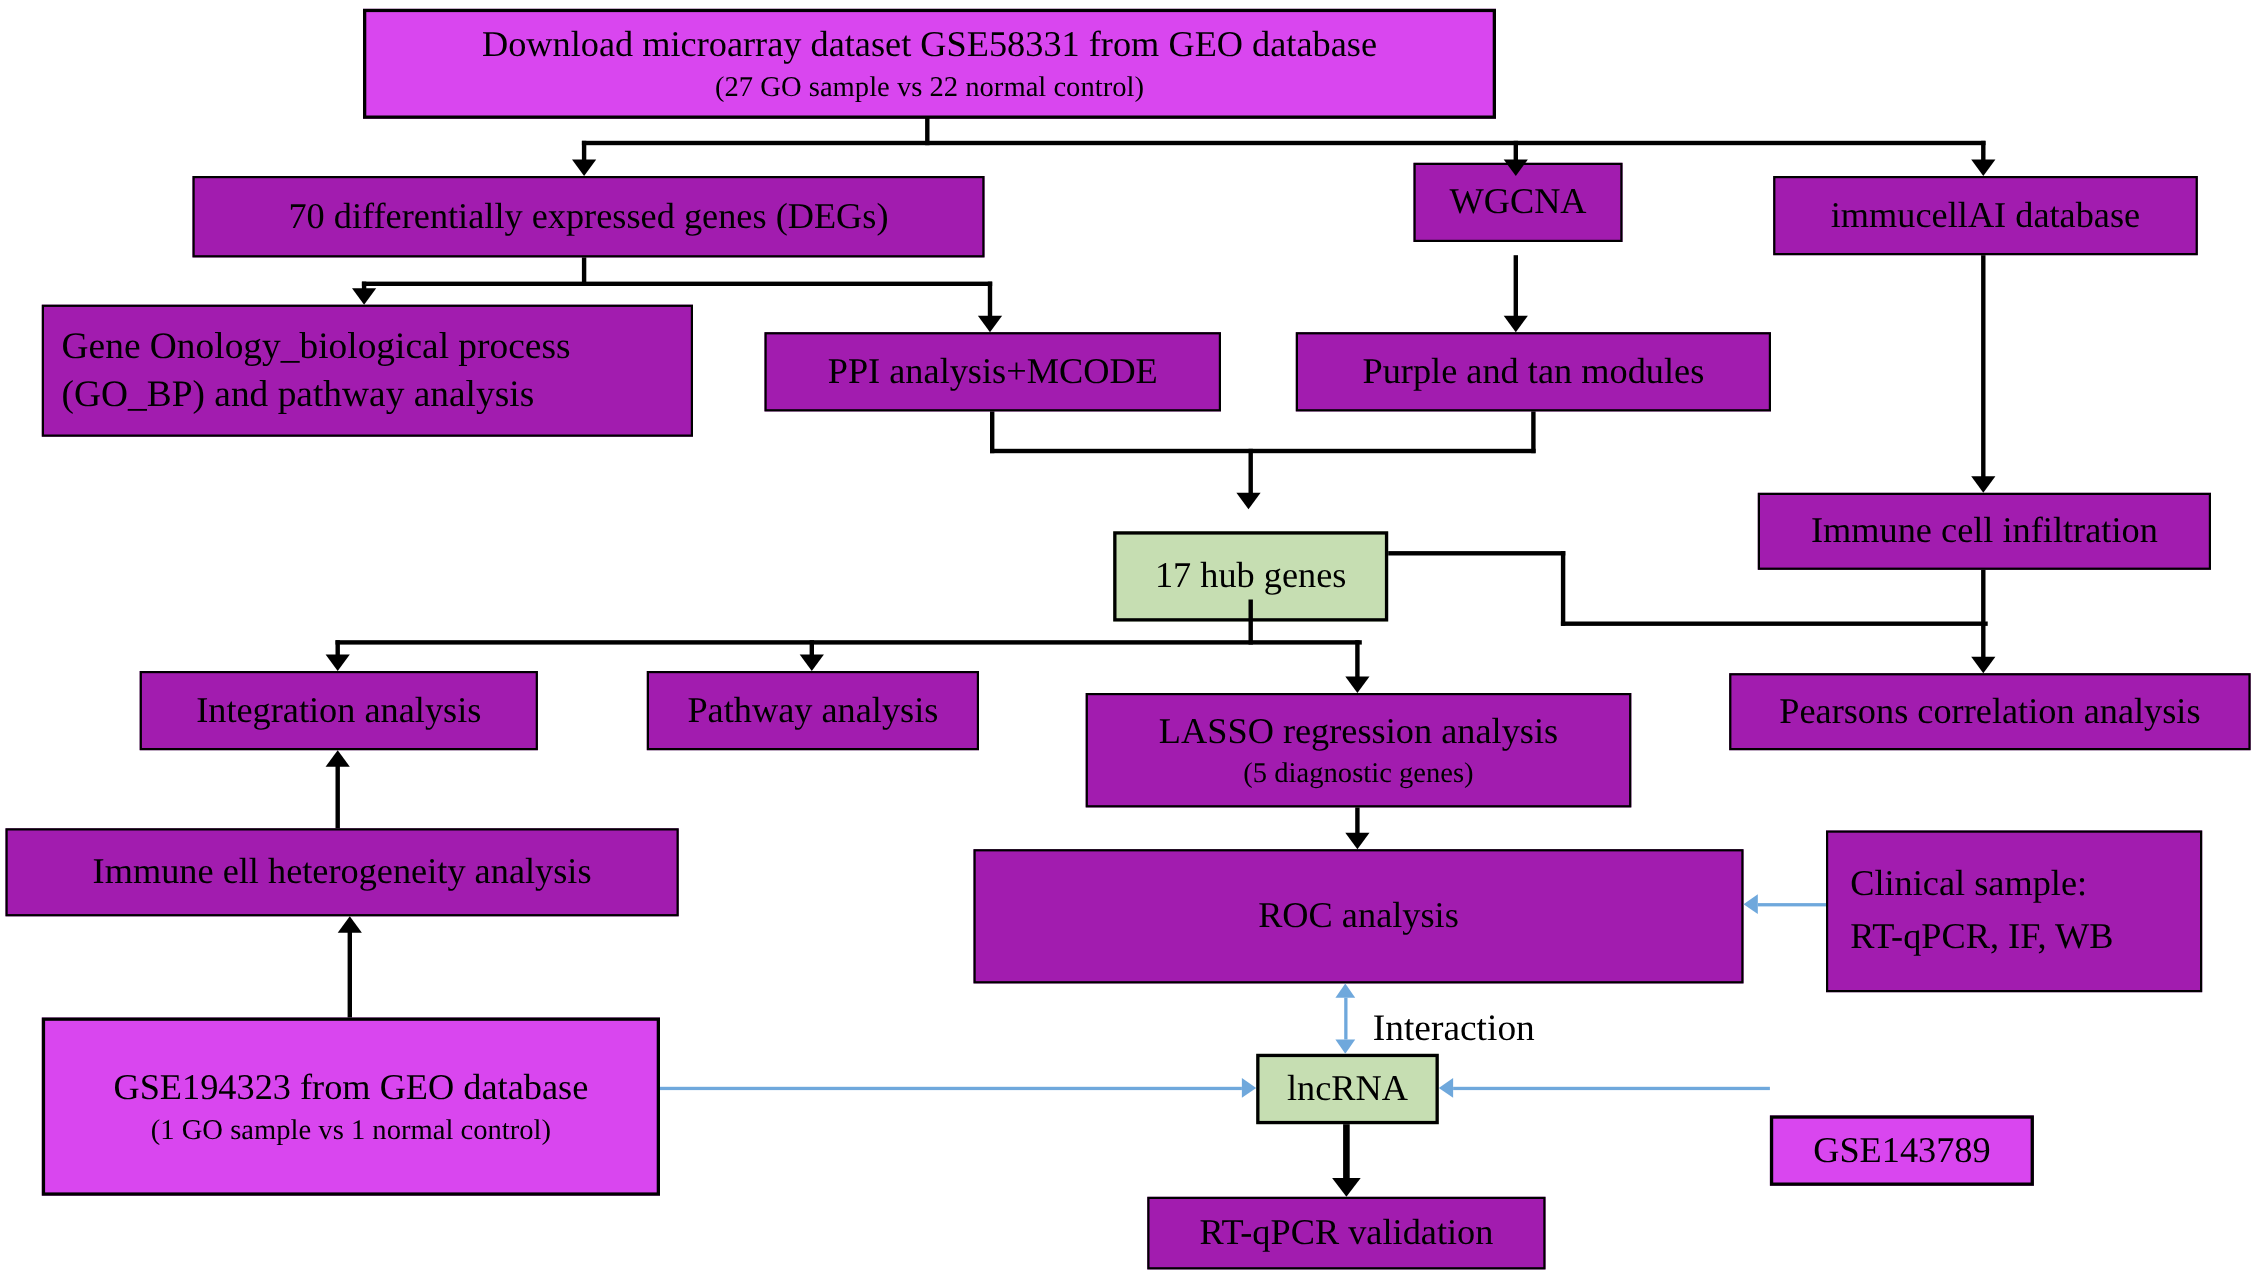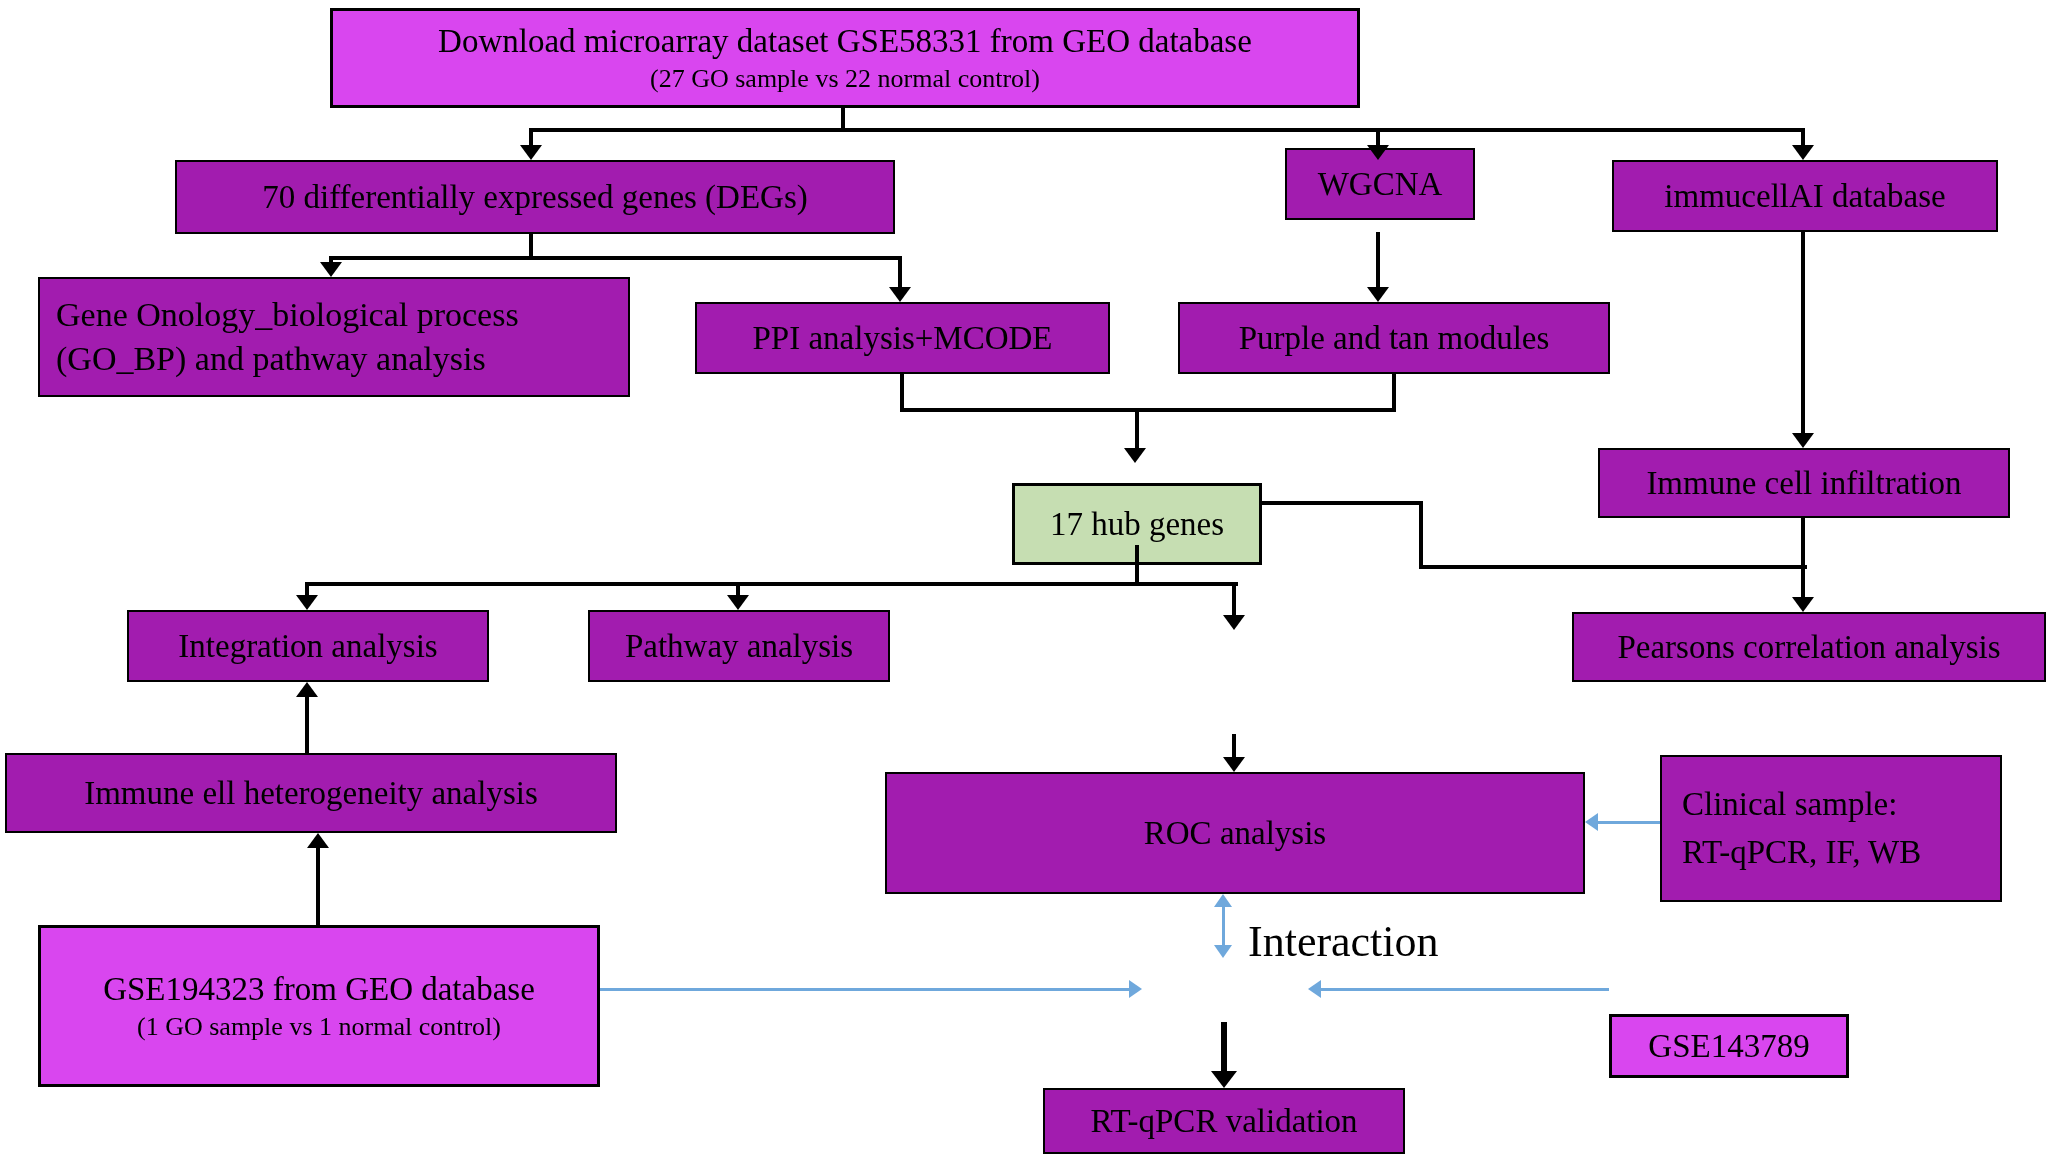--- a/index.html
+++ b/index.html
@@ -32,21 +32,21 @@
   .line{position:absolute;background:#000;}
   .line.blue{background:#6fa8dc;}
   .arr{position:absolute;width:0;height:0;}
   .arr.down{border-left:11px solid transparent;border-right:11px solid transparent;border-top:15px solid #000;}
   .arr.up{border-left:11px solid transparent;border-right:11px solid transparent;border-bottom:15px solid #000;}
   .arr.bigdown{border-left:13px solid transparent;border-right:13px solid transparent;border-top:17px solid #000;}
   .arr.bleft{border-top:9px solid transparent;border-bottom:9px solid transparent;border-right:13px solid #6fa8dc;}
   .arr.bright{border-top:9px solid transparent;border-bottom:9px solid transparent;border-left:13px solid #6fa8dc;}
   .arr.bup{border-left:9px solid transparent;border-right:9px solid transparent;border-bottom:13px solid #6fa8dc;}
   .arr.bdown{border-left:9px solid transparent;border-right:9px solid transparent;border-top:13px solid #6fa8dc;}
-  .floatlabel{position:absolute;font-size:44px;}
+  .floatlabel{position:absolute;font-size:34px;}
 </style>
 </head>
 <body>
 
 <div id="canvas">
 
   <div class="box orange" style="left:330px;top:8px;width:1030px;height:100px;">
     <div>Download microarray dataset GSE58331 from GEO database</div>
     <div class="sub">(27 GO sample vs 22 normal control)</div>
   </div>
@@ -85,20 +85,24 @@
   </div>
 
   <div class="box" style="left:127px;top:610px;width:362px;height:72px;">
     <div>Integration analysis</div>
   </div>
 
   <div class="box" style="left:588px;top:610px;width:302px;height:72px;">
     <div>Pathway analysis</div>
   </div>
 
+  <div class="box" style="left:987px;top:630px;width:496px;height:104px;">
+    <div>LASSO regression analysis</div>
+    <div class="sub">(5 diagnostic genes)</div>
+  </div>
 
   <div class="box" style="left:1572px;top:612px;width:474px;height:70px;">
     <div>Pearsons correlation analysis</div>
   </div>
 
   <div class="box" style="left:5px;top:753px;width:612px;height:80px;">
     <div>Immune ell heterogeneity analysis</div>
   </div>
 
   <div class="box" style="left:885px;top:772px;width:700px;height:122px;">
@@ -108,20 +112,23 @@
   <div class="box leftalign" style="left:1660px;top:755px;width:342px;height:147px;padding-left:20px;line-height:1.45;">
     <div>Clinical sample:</div>
     <div>RT-qPCR, IF, WB</div>
   </div>
 
   <div class="box orange" style="left:38px;top:925px;width:562px;height:162px;">
     <div>GSE194323 from GEO database</div>
     <div class="sub">(1 GO sample vs 1 normal control)</div>
   </div>
 
+  <div class="box green" style="left:1142px;top:958px;width:166px;height:64px;">
+    <div>lncRNA</div>
+  </div>
 
   <div class="box orange" style="left:1609px;top:1014px;width:240px;height:64px;">
     <div>GSE143789</div>
   </div>
 
   <div class="box" style="left:1043px;top:1088px;width:362px;height:66px;">
     <div>RT-qPCR validation</div>
   </div>
 
   <div class="floatlabel" style="left:1248px;top:916px;">Interaction</div>

